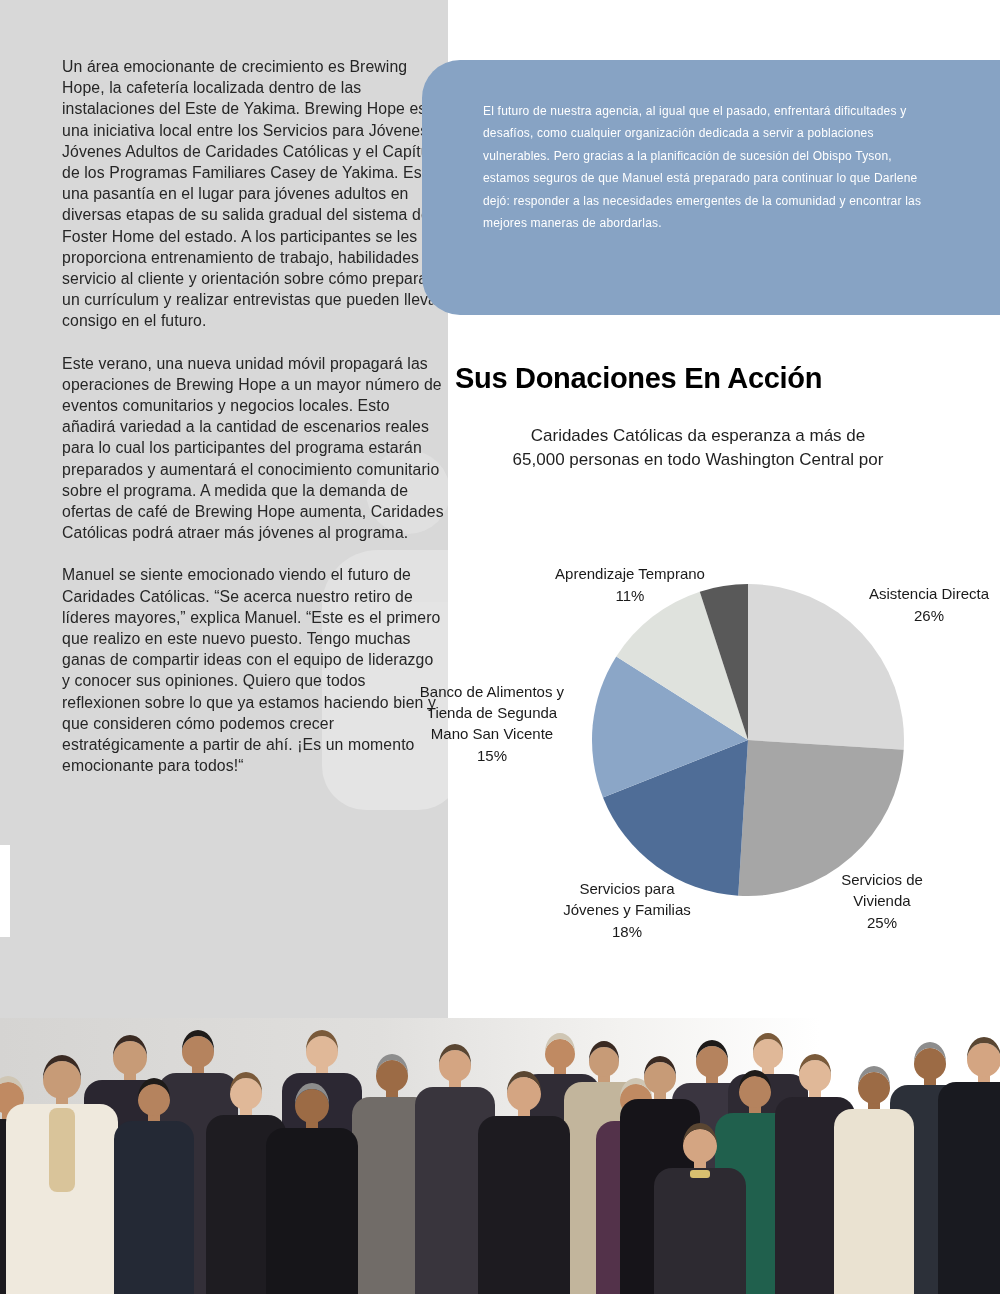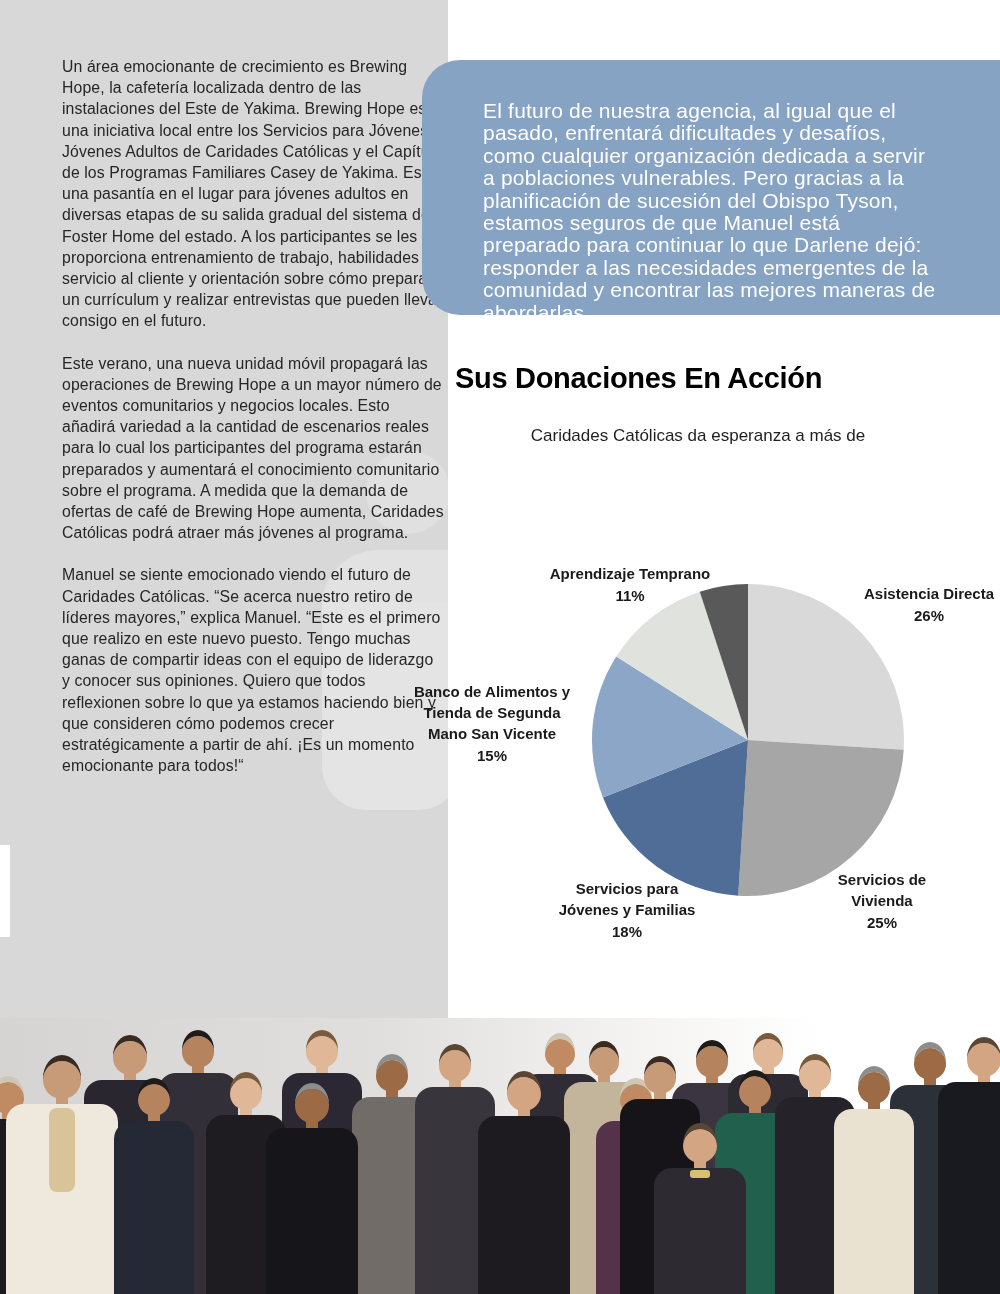--- a/index.html
+++ b/index.html
@@ -13,30 +13,30 @@
   .wm-band{left:322px;top:550px;width:200px;height:112px;border-radius:56px;background:#e2e2e2;}
   .wm-torso{left:322px;top:602px;width:140px;height:208px;border-radius:0 0 44px 44px;background:#e4e4e4;}
   .edge-strip{position:absolute;left:0;top:845px;width:10px;height:92px;background:#ffffff;}
 
   .article{position:absolute;left:62px;top:56px;width:382px;color:#262626;
     font-size:15.8px;line-height:21.2px;letter-spacing:0.1px;}
   .article p{margin:0 0 21px 0;}
 
   .callout{position:absolute;left:422px;top:60px;width:578px;height:255px;background:#87a3c4;
     border-radius:38px 0 0 38px;box-sizing:border-box;padding:40px 58px 0 61px;}
-  .callout p{margin:0;color:#ffffff;font-size:21px;line-height:22.4px;letter-spacing:0.2px;}
+  .callout p{margin:0;color:#ffffff;font-size:12px;line-height:22.4px;letter-spacing:0.2px;}
 
   .section-title{position:absolute;left:455px;top:358px;width:545px;margin:0;text-align:left;
     font-size:29px;line-height:40px;font-weight:bold;color:#000000;letter-spacing:-0.3px;}
   .section-subtitle{position:absolute;left:455px;top:424px;width:486px;text-align:center;
     font-size:17px;line-height:24px;color:#1f1f1f;}
 
   .pie-svg{position:absolute;left:588px;top:580px;width:320px;height:320px;}
   .pie-label{position:absolute;transform:translateX(-50%);text-align:center;
-    font-size:15px;line-height:21px;color:#1a1a1a;white-space:nowrap;font-weight:bold;}
+    font-size:15px;line-height:21px;color:#1a1a1a;white-space:nowrap;}
   .pie-label .pct{margin-top:1px;}
 
   .photo{position:absolute;left:0;top:1018px;width:1000px;height:276px;}
   .photo svg{display:block;}
 </style>
 </head>
 <body>
 
 <div class="left-panel">
   <div class="wm wm-head"></div>
@@ -52,20 +52,21 @@
 
 <div class="edge-strip"></div>
 
 <div class="callout">
   <p>El futuro de nuestra agencia, al igual que el pasado, enfrentará dificultades y desafíos, como cualquier organización dedicada a servir a poblaciones vulnerables. Pero gracias a la planificación de sucesión del Obispo Tyson, estamos seguros de que Manuel está preparado para continuar lo que Darlene dejó: responder a las necesidades emergentes de la comunidad y encontrar las mejores maneras de abordarlas.</p>
 </div>
 
 <h1 class="section-title">Sus Donaciones En Acción</h1>
 <div class="section-subtitle">
   <div>Caridades Católicas da esperanza a más de</div>
+  <div>65,000 personas en todo Washington Central por</div>
 </div>
 
 <svg id="pie" class="pie-svg" viewBox="0 0 320 320">
     <path d="M160,160 L160.00,4.00 A156,156 0 0 1 315.69,169.80 Z" fill="#d9d9d9"></path>
     <path d="M160,160 L315.69,169.80 A156,156 0 0 1 150.20,315.69 Z" fill="#a6a6a6"></path>
     <path d="M160,160 L150.20,315.69 A156,156 0 0 1 14.95,217.43 Z" fill="#4f6d97"></path>
     <path d="M160,160 L14.95,217.43 A156,156 0 0 1 28.28,76.41 Z" fill="#8ba6c7"></path>
     <path d="M160,160 L28.28,76.41 A156,156 0 0 1 111.79,11.64 Z" fill="#dfe2dd"></path>
     <path d="M160,160 L111.79,11.64 A156,156 0 0 1 160.00,4.00 Z" fill="#595959"></path>
   </svg>

